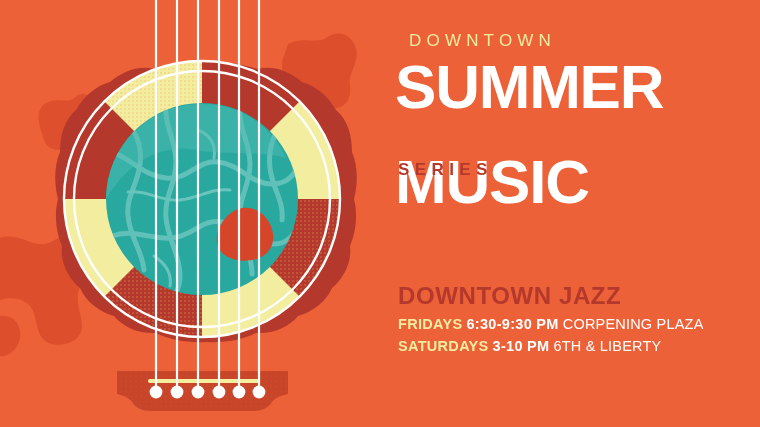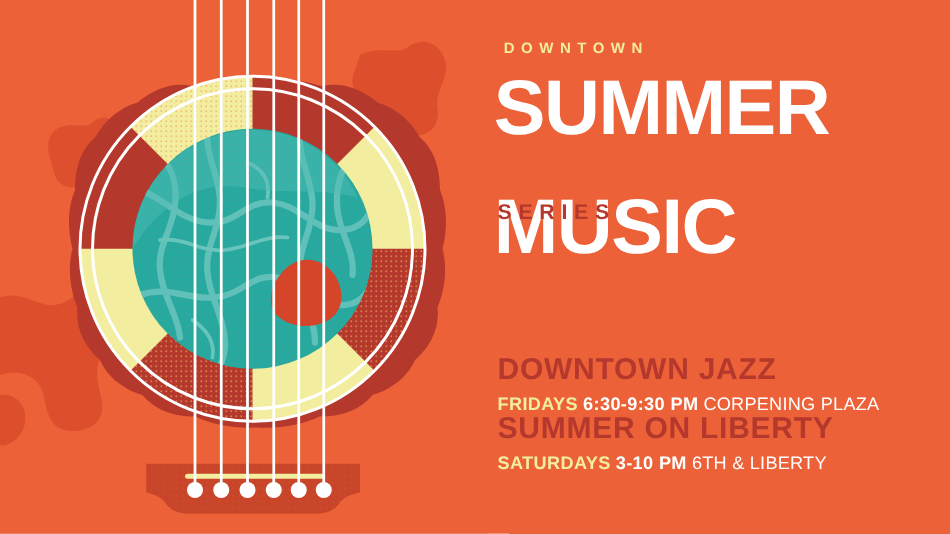--- a/index.html
+++ b/index.html
@@ -26,23 +26,23 @@
 
   
   #textcol {
     position:absolute;
     left:397px; top:0;
     width:363px; height:427px;
   }
 
   .kicker {
     position:absolute;
-    left:6px; top:32px;
-    font-size:12px;
-    font-weight:bold;
+    left:12px; top:32px;
+    font-size:17px;
+    font-weight:normal;
     letter-spacing:5.2px;
     color:#F3EDA0;
     line-height:1;
   }
   .headline {
     position:absolute;
     left:-2px;
     font-weight:bold;
     color:#FFFFFF;
     line-height:0.94;
@@ -256,21 +256,20 @@
     <div class="eventblock" id="event-0">
       <div class="ev-title">DOWNTOWN JAZZ</div>
       <div class="ev-detail">
         <span class="ev-day">FRIDAYS</span>
         <span class="ev-time">6:30-9:30 PM</span>
         <span class="ev-venue">CORPENING PLAZA</span>
       </div>
     </div>
 
     <div class="eventblock" id="event-1">
-      <div class="ev-title">SUMMER ON LIBERTY</div>
       <div class="ev-detail">
         <span class="ev-day">SATURDAYS</span>
         <span class="ev-time">3-10 PM</span>
         <span class="ev-venue">6TH &amp; LIBERTY</span>
       </div>
     </div>
 
   </div>
 </div>
 

